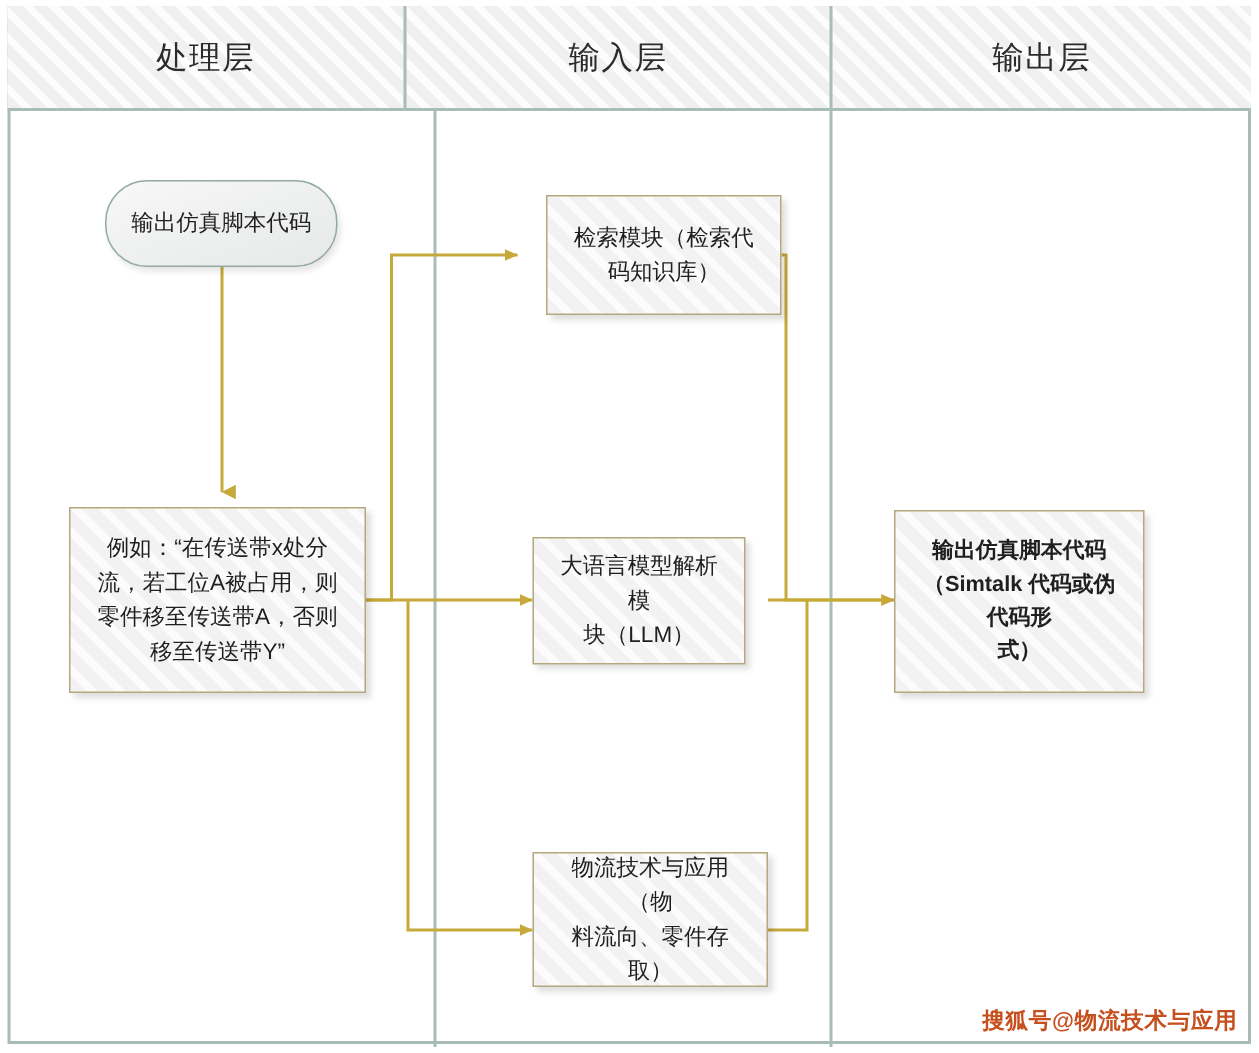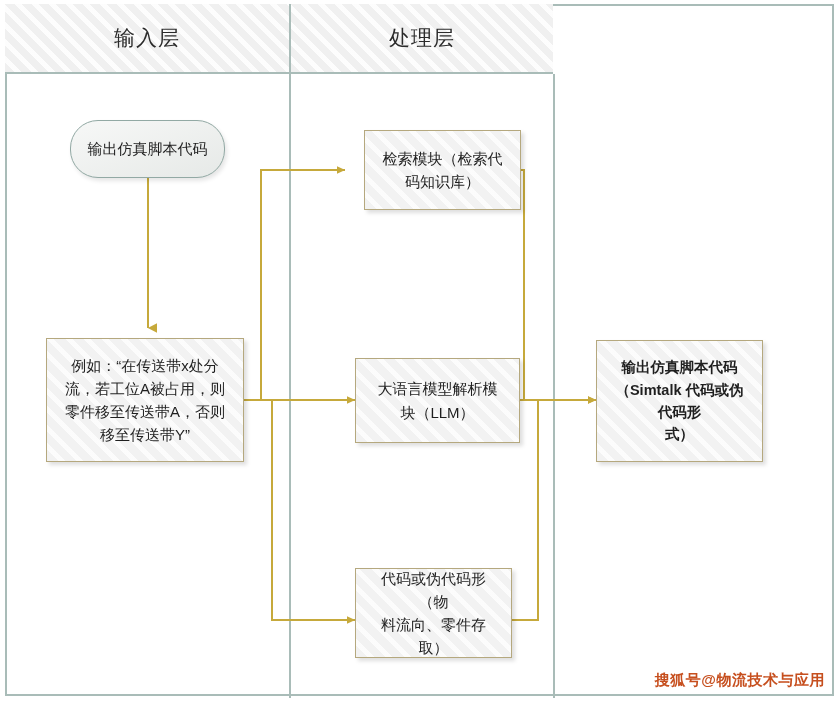--- a/index.html
+++ b/index.html
@@ -141,25 +141,28 @@
   }
 </style>
 </head>
 <body>
 
 <div id="canvas">
 
   <div class="lane-frame"></div>
 
   <div class="lane-header-row">
+    <div class="lane-header" style="width:264px;">
+      <span class="lane-header-label">处理层</span>
+    </div>
     <div class="lane-header" style="width:284px;">
       <span class="lane-header-label">输入层</span>
     </div>
-    <div class="lane-header" style="width:264px;">
-      <span class="lane-header-label">处理层</span>
+    <div class="lane-header" style="width:281px;">
+      <span class="lane-header-label">输出层</span>
     </div>
   </div>
 
   <div class="lane-divider" style="left:289px;"></div>
   <div class="lane-divider" style="left:553px;"></div>
 
   <svg id="wires" viewBox="0 0 839 702">
     <defs>
       <marker id="arrowR" markerWidth="9" markerHeight="9" refX="8.4" refY="4.5" orient="auto" markerUnits="userSpaceOnUse">
         <path d="M0,0.6 L8.6,4.5 L0,8.4 z" fill="#c6a93b"></path>
@@ -195,27 +198,27 @@
 流，若工位A被占用，则
 零件移至传送带A，否则
 移至传送带Y”</span>
   </div>
 
   <div class="node node-rect" style="left:364px; top:130px; width:157px; height:80px;">
     <span class="node-text">检索模块（检索代
 码知识库）</span>
   </div>
 
-  <div class="node node-rect" style="left:355px; top:358px; width:165px; height:85px;">
+  <div class="node node-rect" style="left:355px; top:358px; width:142px; height:85px;">
     <span class="node-text">大语言模型解析模
 块（LLM）</span>
   </div>
 
   <div class="node node-rect" style="left:355px; top:568px; width:157px; height:90px;">
-    <span class="node-text">代码或伪代码形（物
+    <span class="node-text">物流技术与应用（物
 料流向、零件存
 取）</span>
   </div>
 
   <div class="node node-rect" style="left:596px; top:340px; width:167px; height:122px;font-weight:bold;">
     <span class="node-text node-text-sm">输出仿真脚本代码
 （Simtalk 代码或伪代码形
 式）</span>
   </div>
 

